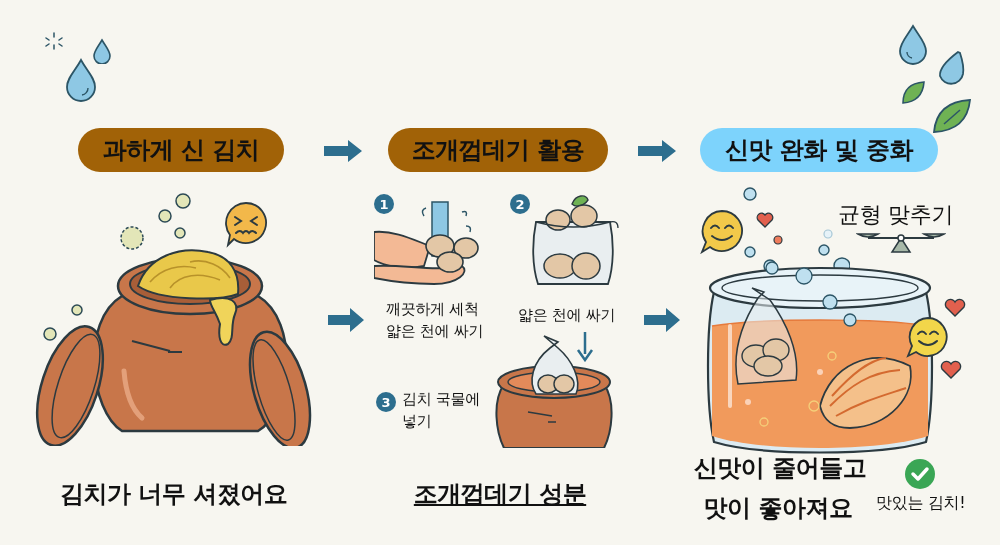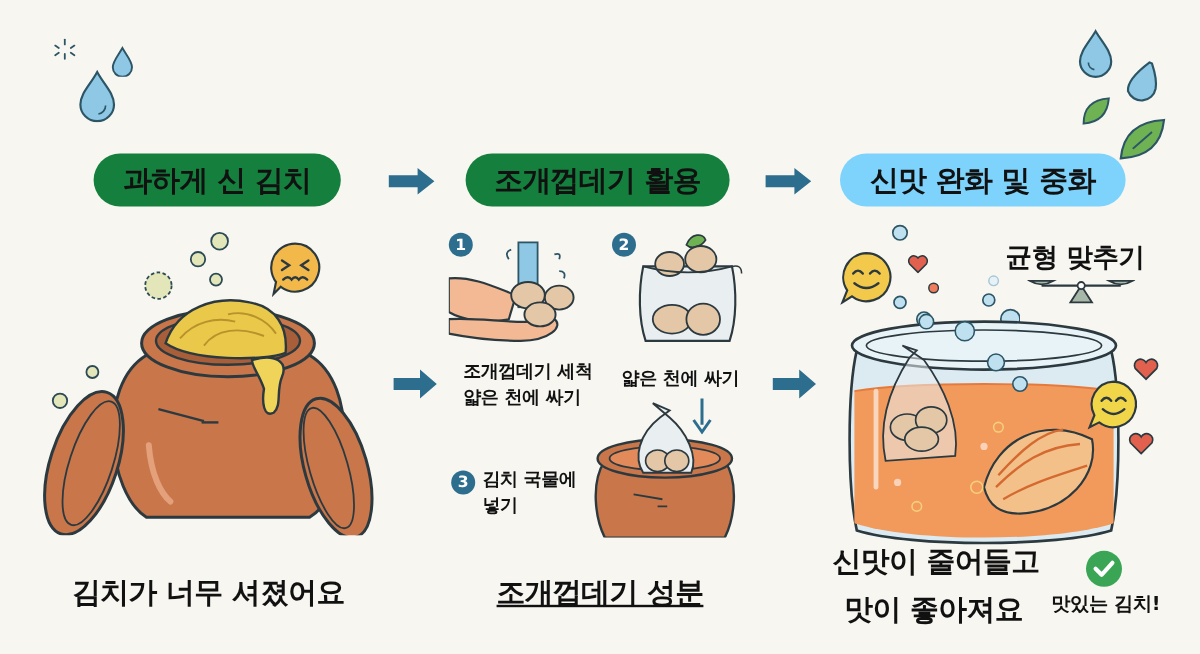--- a/index.html
+++ b/index.html
@@ -12,28 +12,28 @@
   }
   .abs { position: absolute; }
   .pill {
     position: absolute;
     height: 44px;
     border-radius: 22px;
     display: flex; align-items: center; justify-content: center;
     font-weight: bold; font-size: 24px; letter-spacing: -0.5px;
     color: #111;
   }
-  .pill.blue { background: #15803d; }
+  .pill.blue { background: #a16207; }
   .pill.green { background: #7dd3fc; }
   .arrow { position: absolute; }
   .caption {
     position: absolute; font-weight: bold; color: #111; letter-spacing: -0.5px;
     text-align: center; white-space: nowrap;
   }
-  .step-label { position: absolute; font-weight: bold; font-size: 15px; color: #111; white-space: nowrap; letter-spacing: -0.3px; }
+  .step-label { position: absolute; font-weight: normal; font-size: 15px; color: #111; white-space: nowrap; letter-spacing: -0.3px; }
   .num {
     position: absolute; width: 20px; height: 20px; border-radius: 50%;
     background: #2d6e8e; color: #fff; font-size: 13px; font-weight: bold;
     display: flex; align-items: center; justify-content: center;
   }
 </style>
 </head>
 <body>
 
 <svg class="abs" style="left:42px;top:30px" width="24" height="24" viewBox="0 0 24 24">
@@ -126,21 +126,21 @@
 <div class="num" style="left:374px;top:194px">1</div>
 <svg class="abs" style="left:374px;top:200px" width="112" height="90" viewBox="0 0 112 90">
   <rect x="58" y="2" width="16" height="54" fill="#8ec8e4" stroke="#2c5566" stroke-width="1.5"></rect>
   <path d="M50 16 Q46 10 52 8 M88 12 Q94 10 92 16 M92 26 Q98 26 96 32" fill="none" stroke="#2c5566" stroke-width="1.5"></path>
   <path d="M0 32 C20 30 40 40 56 46 L50 66 C30 70 10 66 0 60Z" fill="#f3b995" stroke="#2c3a40" stroke-width="1.8"></path>
   <path d="M0 66 C30 64 60 72 88 66 C96 72 84 84 60 84 C30 84 10 80 0 78Z" fill="#f3b995" stroke="#2c3a40" stroke-width="1.8"></path>
   <ellipse cx="66" cy="46" rx="14" ry="11" fill="#e3c7a6" stroke="#2c3a40" stroke-width="1.6"></ellipse>
   <ellipse cx="92" cy="48" rx="12" ry="10" fill="#e3c7a6" stroke="#2c3a40" stroke-width="1.6"></ellipse>
   <ellipse cx="76" cy="62" rx="13" ry="10" fill="#e3c7a6" stroke="#2c3a40" stroke-width="1.6"></ellipse>
 </svg>
-<div class="step-label" style="left:386px;top:300px">조개껍데기 세척</div>
+<div class="step-label" style="left:386px;top:300px">깨끗하게 세척</div>
 <div class="step-label" style="left:386px;top:322px">얇은 천에 싸기</div>
 
 <div class="num" style="left:510px;top:194px">2</div>
 <svg class="abs" style="left:528px;top:192px" width="92" height="100" viewBox="0 0 92 100">
   <path d="M44 12 C48 2 58 2 60 8 C56 14 48 16 44 12Z" fill="#6fb254" stroke="#2c3a40" stroke-width="1.4"></path>
   <path d="M8 30 C4 50 4 74 10 92 L80 92 C86 74 86 50 82 30Z" fill="#e9eef0" stroke="#2c3a40" stroke-width="1.8"></path>
   <ellipse cx="30" cy="28" rx="12" ry="10" fill="#e3c7a6" stroke="#2c3a40" stroke-width="1.5"></ellipse>
   <ellipse cx="56" cy="24" rx="13" ry="11" fill="#e3c7a6" stroke="#2c3a40" stroke-width="1.5"></ellipse>
   <path d="M8 30 Q46 40 82 30" fill="none" stroke="#2c3a40" stroke-width="1.5"></path>
   <ellipse cx="32" cy="74" rx="16" ry="12" fill="#e3c7a6" stroke="#2c3a40" stroke-width="1.5"></ellipse>

